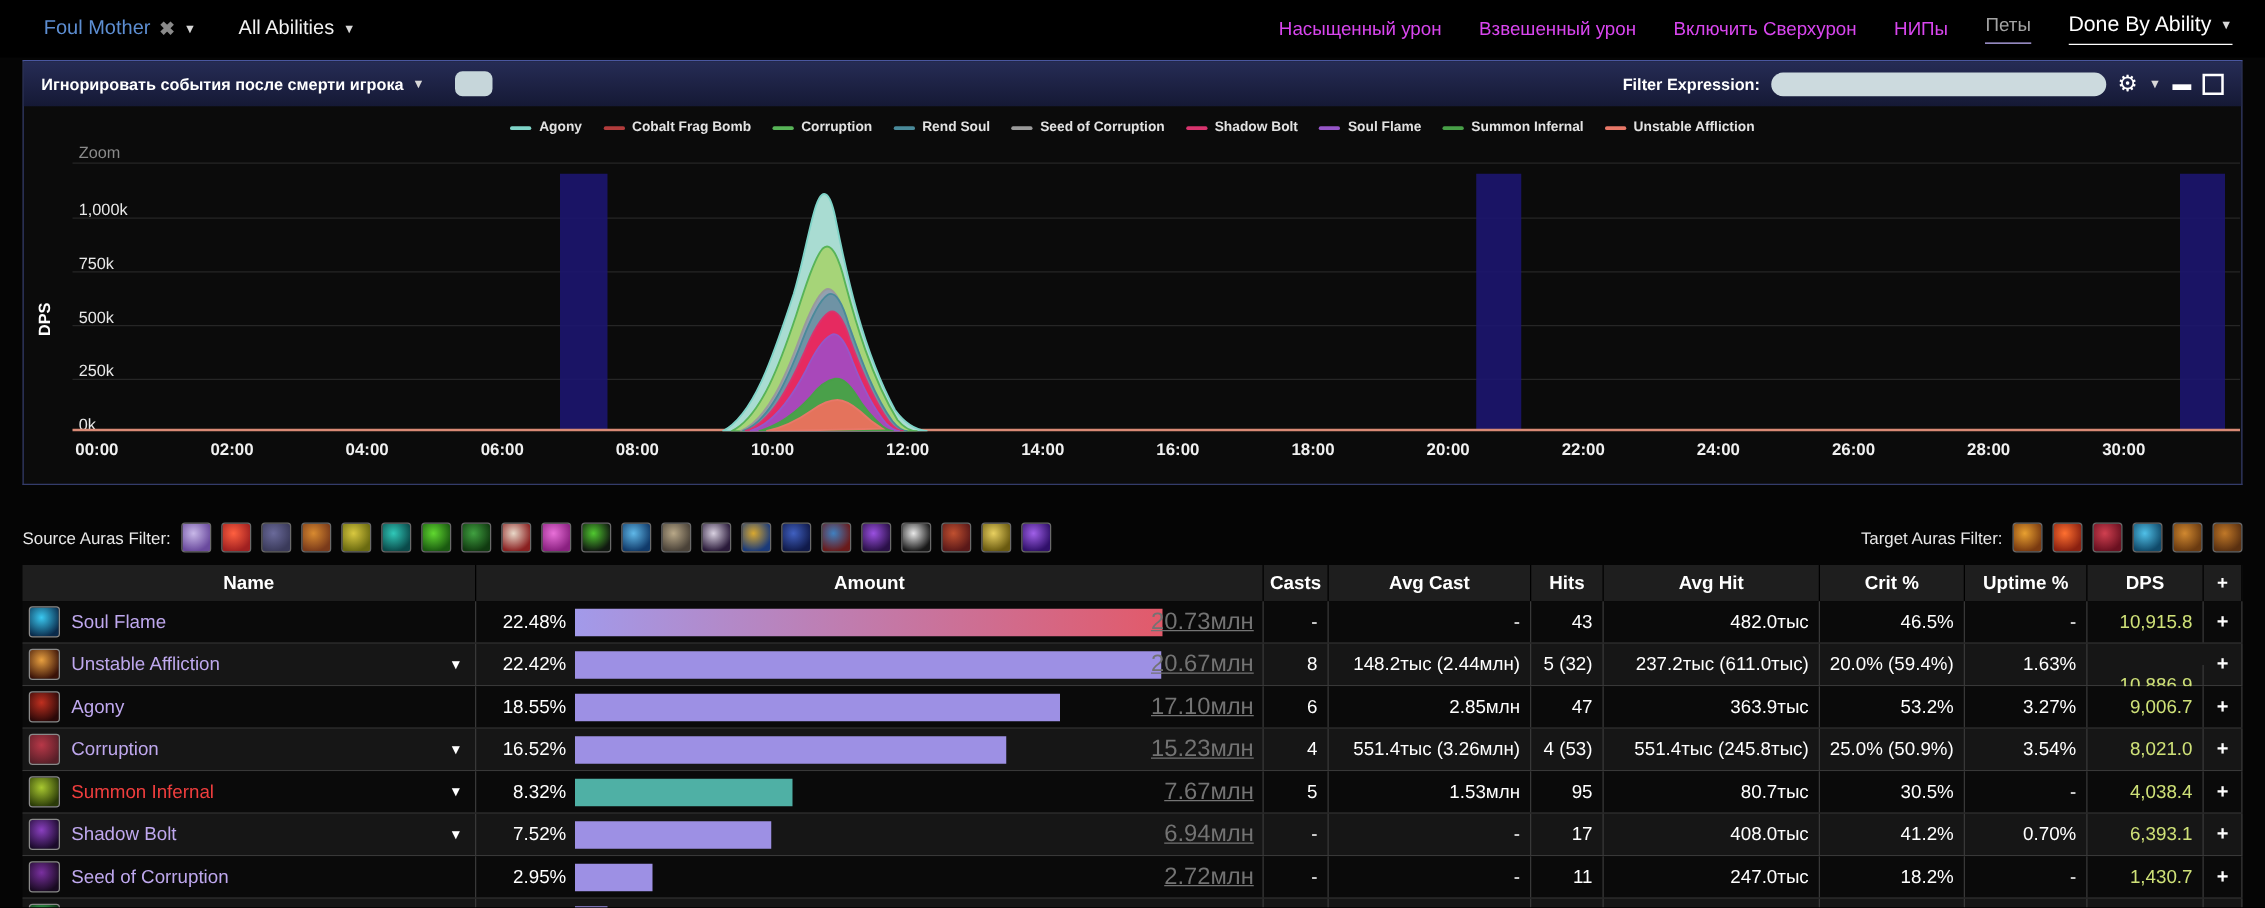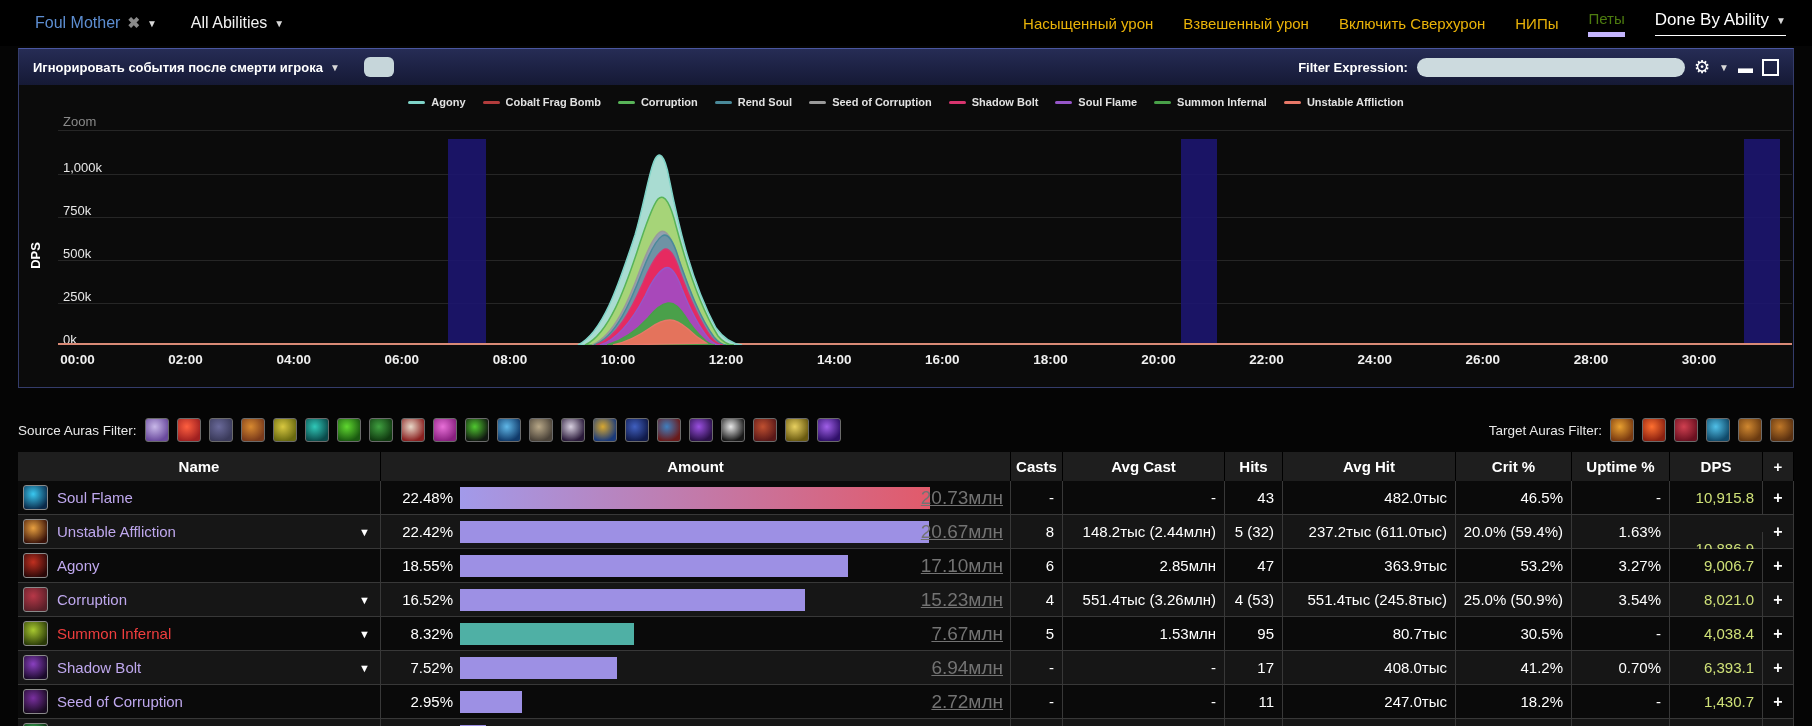--- a/index.html
+++ b/index.html
@@ -7,22 +7,22 @@
         font-family:"Liberation Sans",sans-serif;color:#e6e6e6;}
   .abs{position:absolute;}
   
   #topnav{left:0;top:0;width:1812px;height:46px;background:#000;display:flex;align-items:center;}
   .nav-left{position:absolute;left:35px;top:0;height:46px;display:flex;align-items:center;gap:34px;}
   .nav-right{position:absolute;right:26px;top:0;height:46px;display:flex;align-items:center;gap:30px;}
   .boss-link{color:#5d8ed2;font-size:16px;cursor:pointer;display:flex;align-items:center;gap:7px;}
   .boss-x{color:#8a8a8a;font-weight:bold;font-size:15px;}
   .caret{font-size:10px;color:#d8d8d8;}
   .nav-strong{color:#f2f2f2;font-size:16px;display:flex;align-items:center;gap:7px;cursor:pointer;}
-  .nav-link{color:#eab308;font-size:15px;cursor:pointer;white-space:nowrap;}
-  .nav-link.active{color:#4d7c0f;border-bottom:5px solid #c4b5fd;padding-bottom:5px;}
+  .nav-link{color:#d946ef;font-size:15px;cursor:pointer;white-space:nowrap;}
+  .nav-link.active{color:#a3a3a3;border-bottom:1px solid #c4b5fd;padding-bottom:5px;}
   .nav-doneby{color:#fff;font-size:17px;border-bottom:1px solid #fff;padding-bottom:5px;
               display:flex;align-items:center;gap:7px;cursor:pointer;white-space:nowrap;}
   
   #panel{left:18px;top:48px;width:1776px;height:340px;background:#0b0b0b;
          border:1px solid #343c6b;border-top-color:#4a57a0;box-sizing:border-box;}
   #panel-header{left:19px;top:49px;width:1774px;height:36px;
     background:linear-gradient(#262c55,#151935);display:flex;align-items:center;box-sizing:border-box;}
   .hdr-dd{margin-left:14px;color:#fff;font-weight:bold;font-size:13px;display:flex;align-items:center;gap:7px;cursor:pointer;}
   .hdr-btn{margin-left:24px;width:30px;height:20px;border-radius:6px;background:#c6d6da;cursor:pointer;}
   .hdr-right{margin-left:auto;display:flex;align-items:center;gap:9px;margin-right:14px;}

